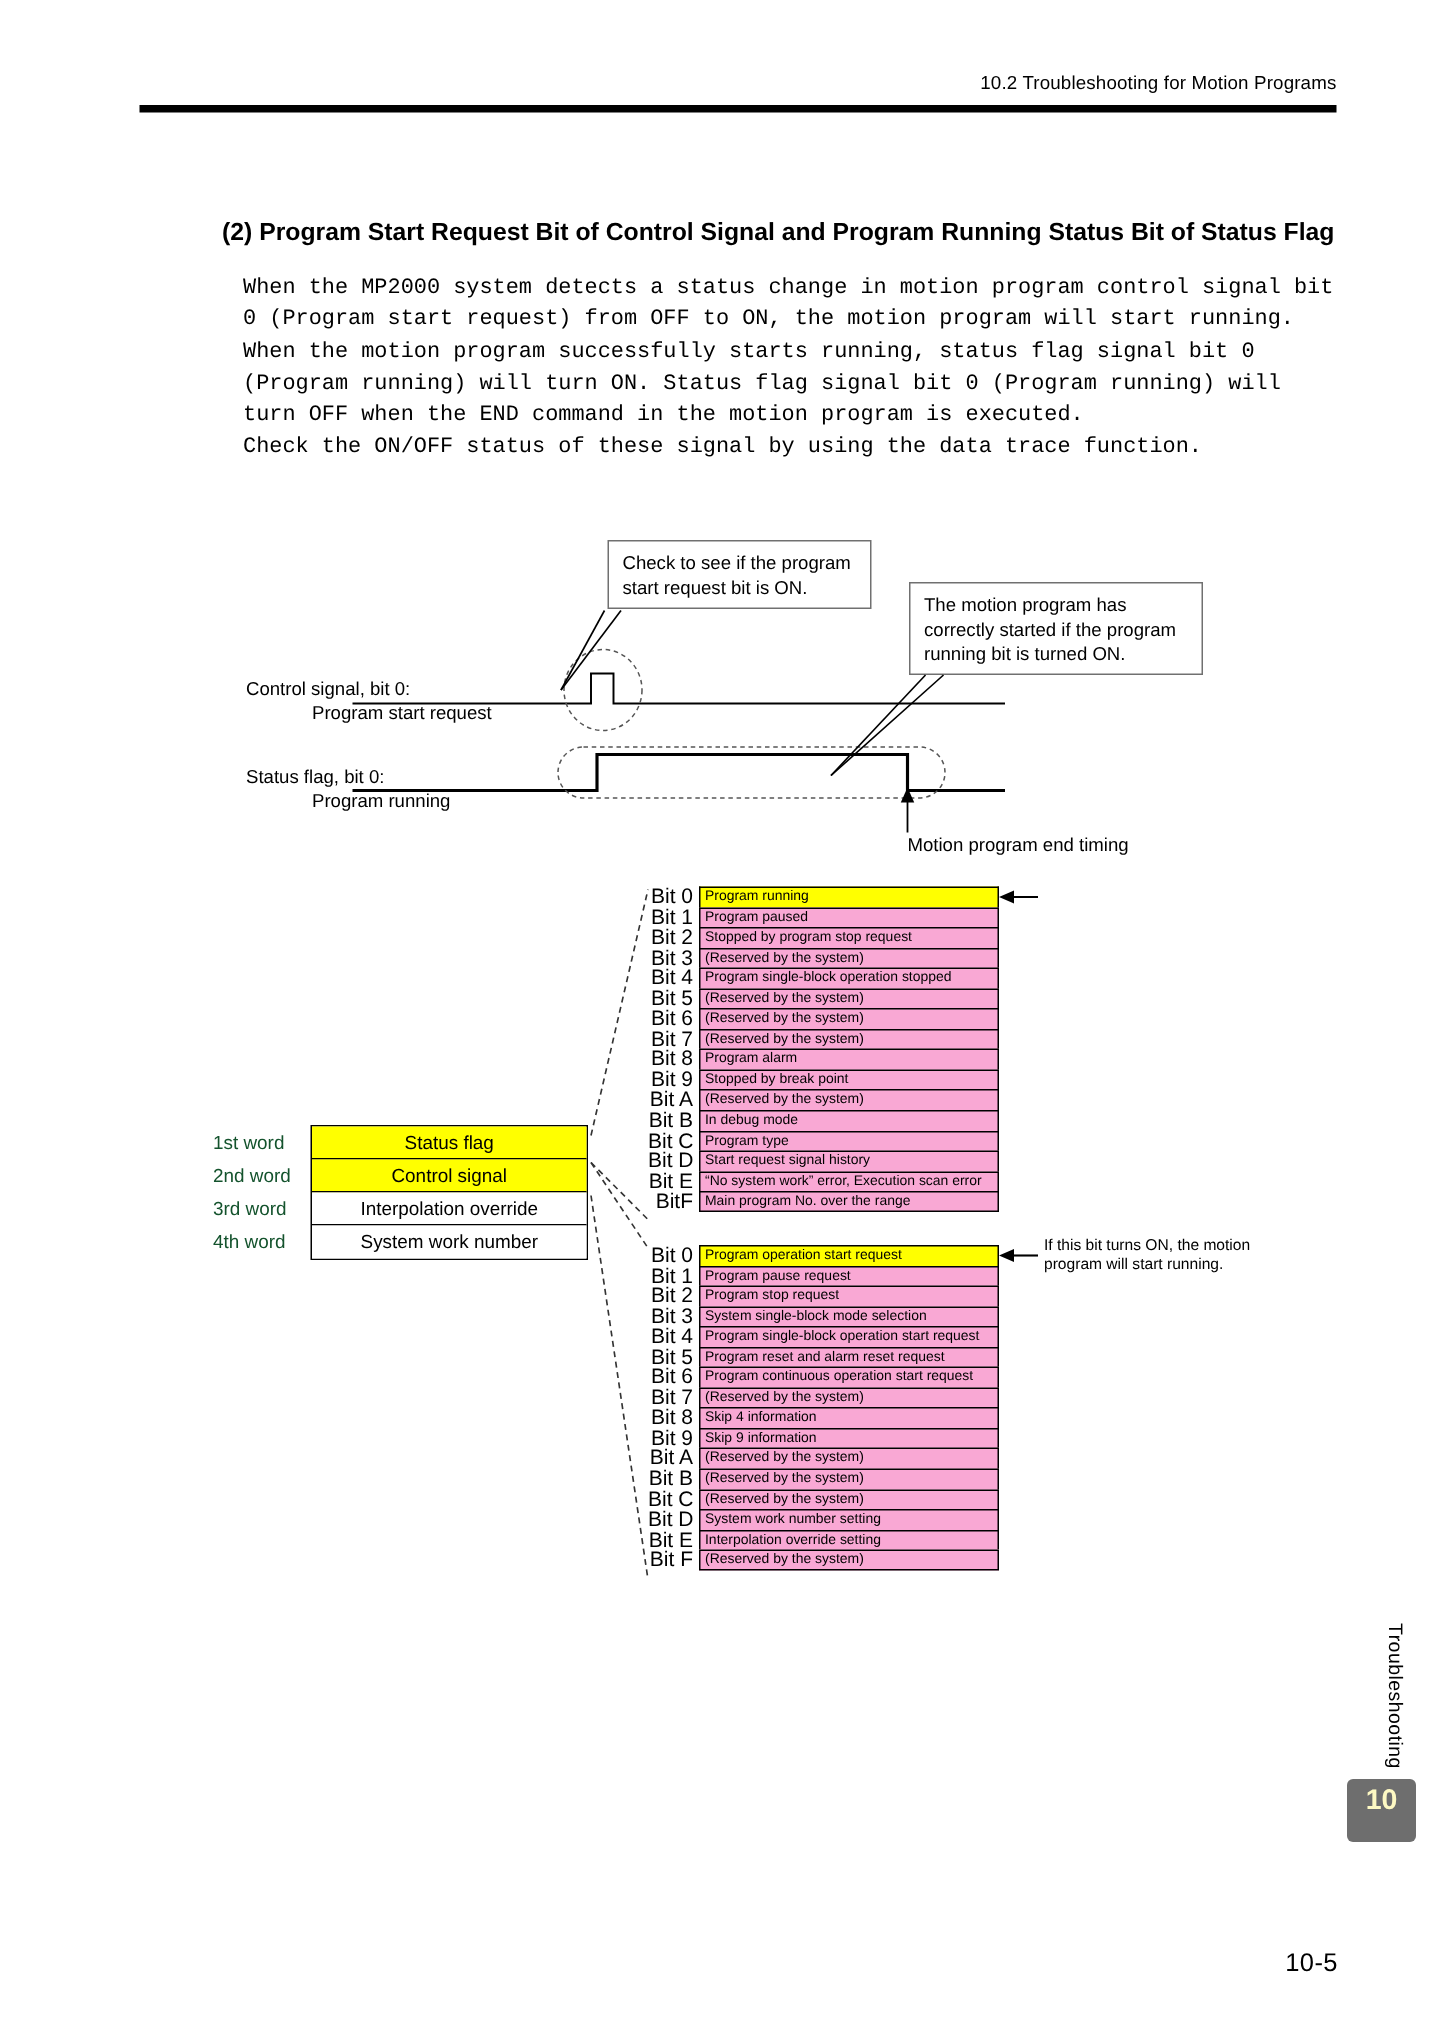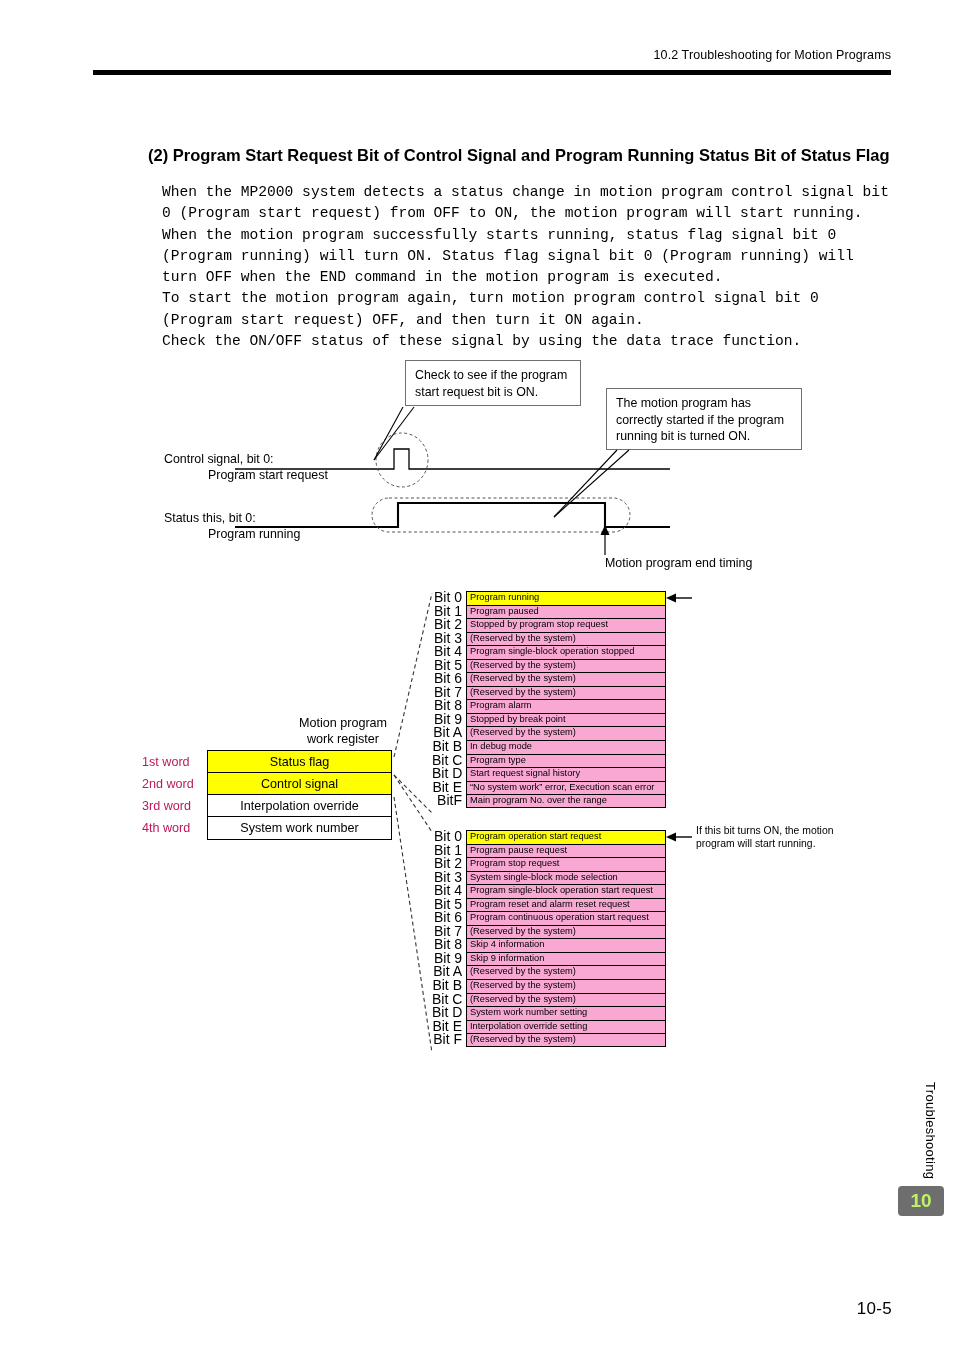--- a/index.html
+++ b/index.html
@@ -132,21 +132,21 @@
     background: #ffffff;
   }
   .wr-row:last-child { border-bottom: none; }
   .wr-row.hl { background: #FFFF00; }
   .wr-index {
     position: absolute;
     left: -66px;
     width: 62px;
     text-align: left;
     font-size: 12.6px;
-    color: #be185d;
+    color: #14532d;
   }
 
   
   .bit-table {
     position: absolute;
     width: 0;
   }
   #status-table { left: 296px; top: 6px; }
   #control-table { left: 296px; top: 245px; }
 
@@ -198,24 +198,24 @@
     font-size: 13px;
     letter-spacing: 0.3px;
     writing-mode: vertical-rl;
     white-space: nowrap;
   }
   .chapter-tab {
     position: absolute;
     right: 10px;
     top: 1186px;
     width: 46px;
-    height: 30px;
+    height: 42px;
     background: #6E6E6E;
     border-radius: 4px;
-    color: #bef264;
+    color: #fef9c3;
     font-size: 19px;
     font-weight: bold;
     line-height: 30px;
     text-align: center;
   }
   .page-number {
     position: absolute;
     right: 62px;
     top: 1299px;
     font-size: 17px;
@@ -231,33 +231,32 @@
 </head>
 <body>
 
 <div class="header-text">10.2  Troubleshooting for Motion Programs</div>
 <div class="header-rule"></div>
 
 <h2 class="section-title">(2) Program Start Request Bit of Control Signal and Program Running Status Bit of Status Flag</h2>
 
 <div class="body-copy">
   <p>When the MP2000 system detects a status change in motion program control signal bit 0 (Program start request) from OFF to ON, the motion program will start running. When the motion program successfully starts running, status flag signal bit 0 (Program running) will turn ON. Status flag signal bit 0 (Program running) will turn OFF when the END command in the motion program is executed.</p>
-  <p>To start the motion program again, turn motion program control signal bit 0 (Program start request) OFF, and then turn it ON again.</p>
   <p>Check the ON/OFF status of these signal by using the data trace function.</p>
 </div>
 
 <div id="timing-diagram">
 
   <div class="td-label" id="label-control">
     <span>Control signal, bit 0:</span>
     <span class="l2">Program start request</span>
   </div>
 
   <div class="td-label" id="label-status">
-    <span>Status this, bit 0:</span>
+    <span>Status flag, bit 0:</span>
     <span class="l2">Program running</span>
   </div>
 
   <div class="callout" id="callout-check">Check to see if the program start request bit is ON.</div>
 
   <div class="callout" id="callout-started">The motion program has correctly started if the program running bit is turned ON.</div>
 
   <svg class="overlay" width="700" height="230">
 
     <g>
@@ -304,24 +303,20 @@
       <line x1="556" y1="13" x2="536" y2="13" stroke="#000" stroke-width="1.4"></line>
       <polygon points="530,13 540,8.6 540,17.4" fill="#000"></polygon>
     </g>
 
     <g>
       <line x1="556" y1="252" x2="536" y2="252" stroke="#000" stroke-width="1.4"></line>
       <polygon points="530,252 540,247.6 540,256.4" fill="#000"></polygon>
     </g>
   </svg>
 
-  <div class="wr-title">
-    <span>Motion program</span><br>
-    <span>work register</span>
-  </div>
 
   <div id="work-register">
     <div class="wr-row hl">
       <span class="wr-index">1st word</span>
       <span>Status flag</span>
     </div>
     <div class="wr-row hl">
       <span class="wr-index">2nd word</span>
       <span>Control signal</span>
     </div>

